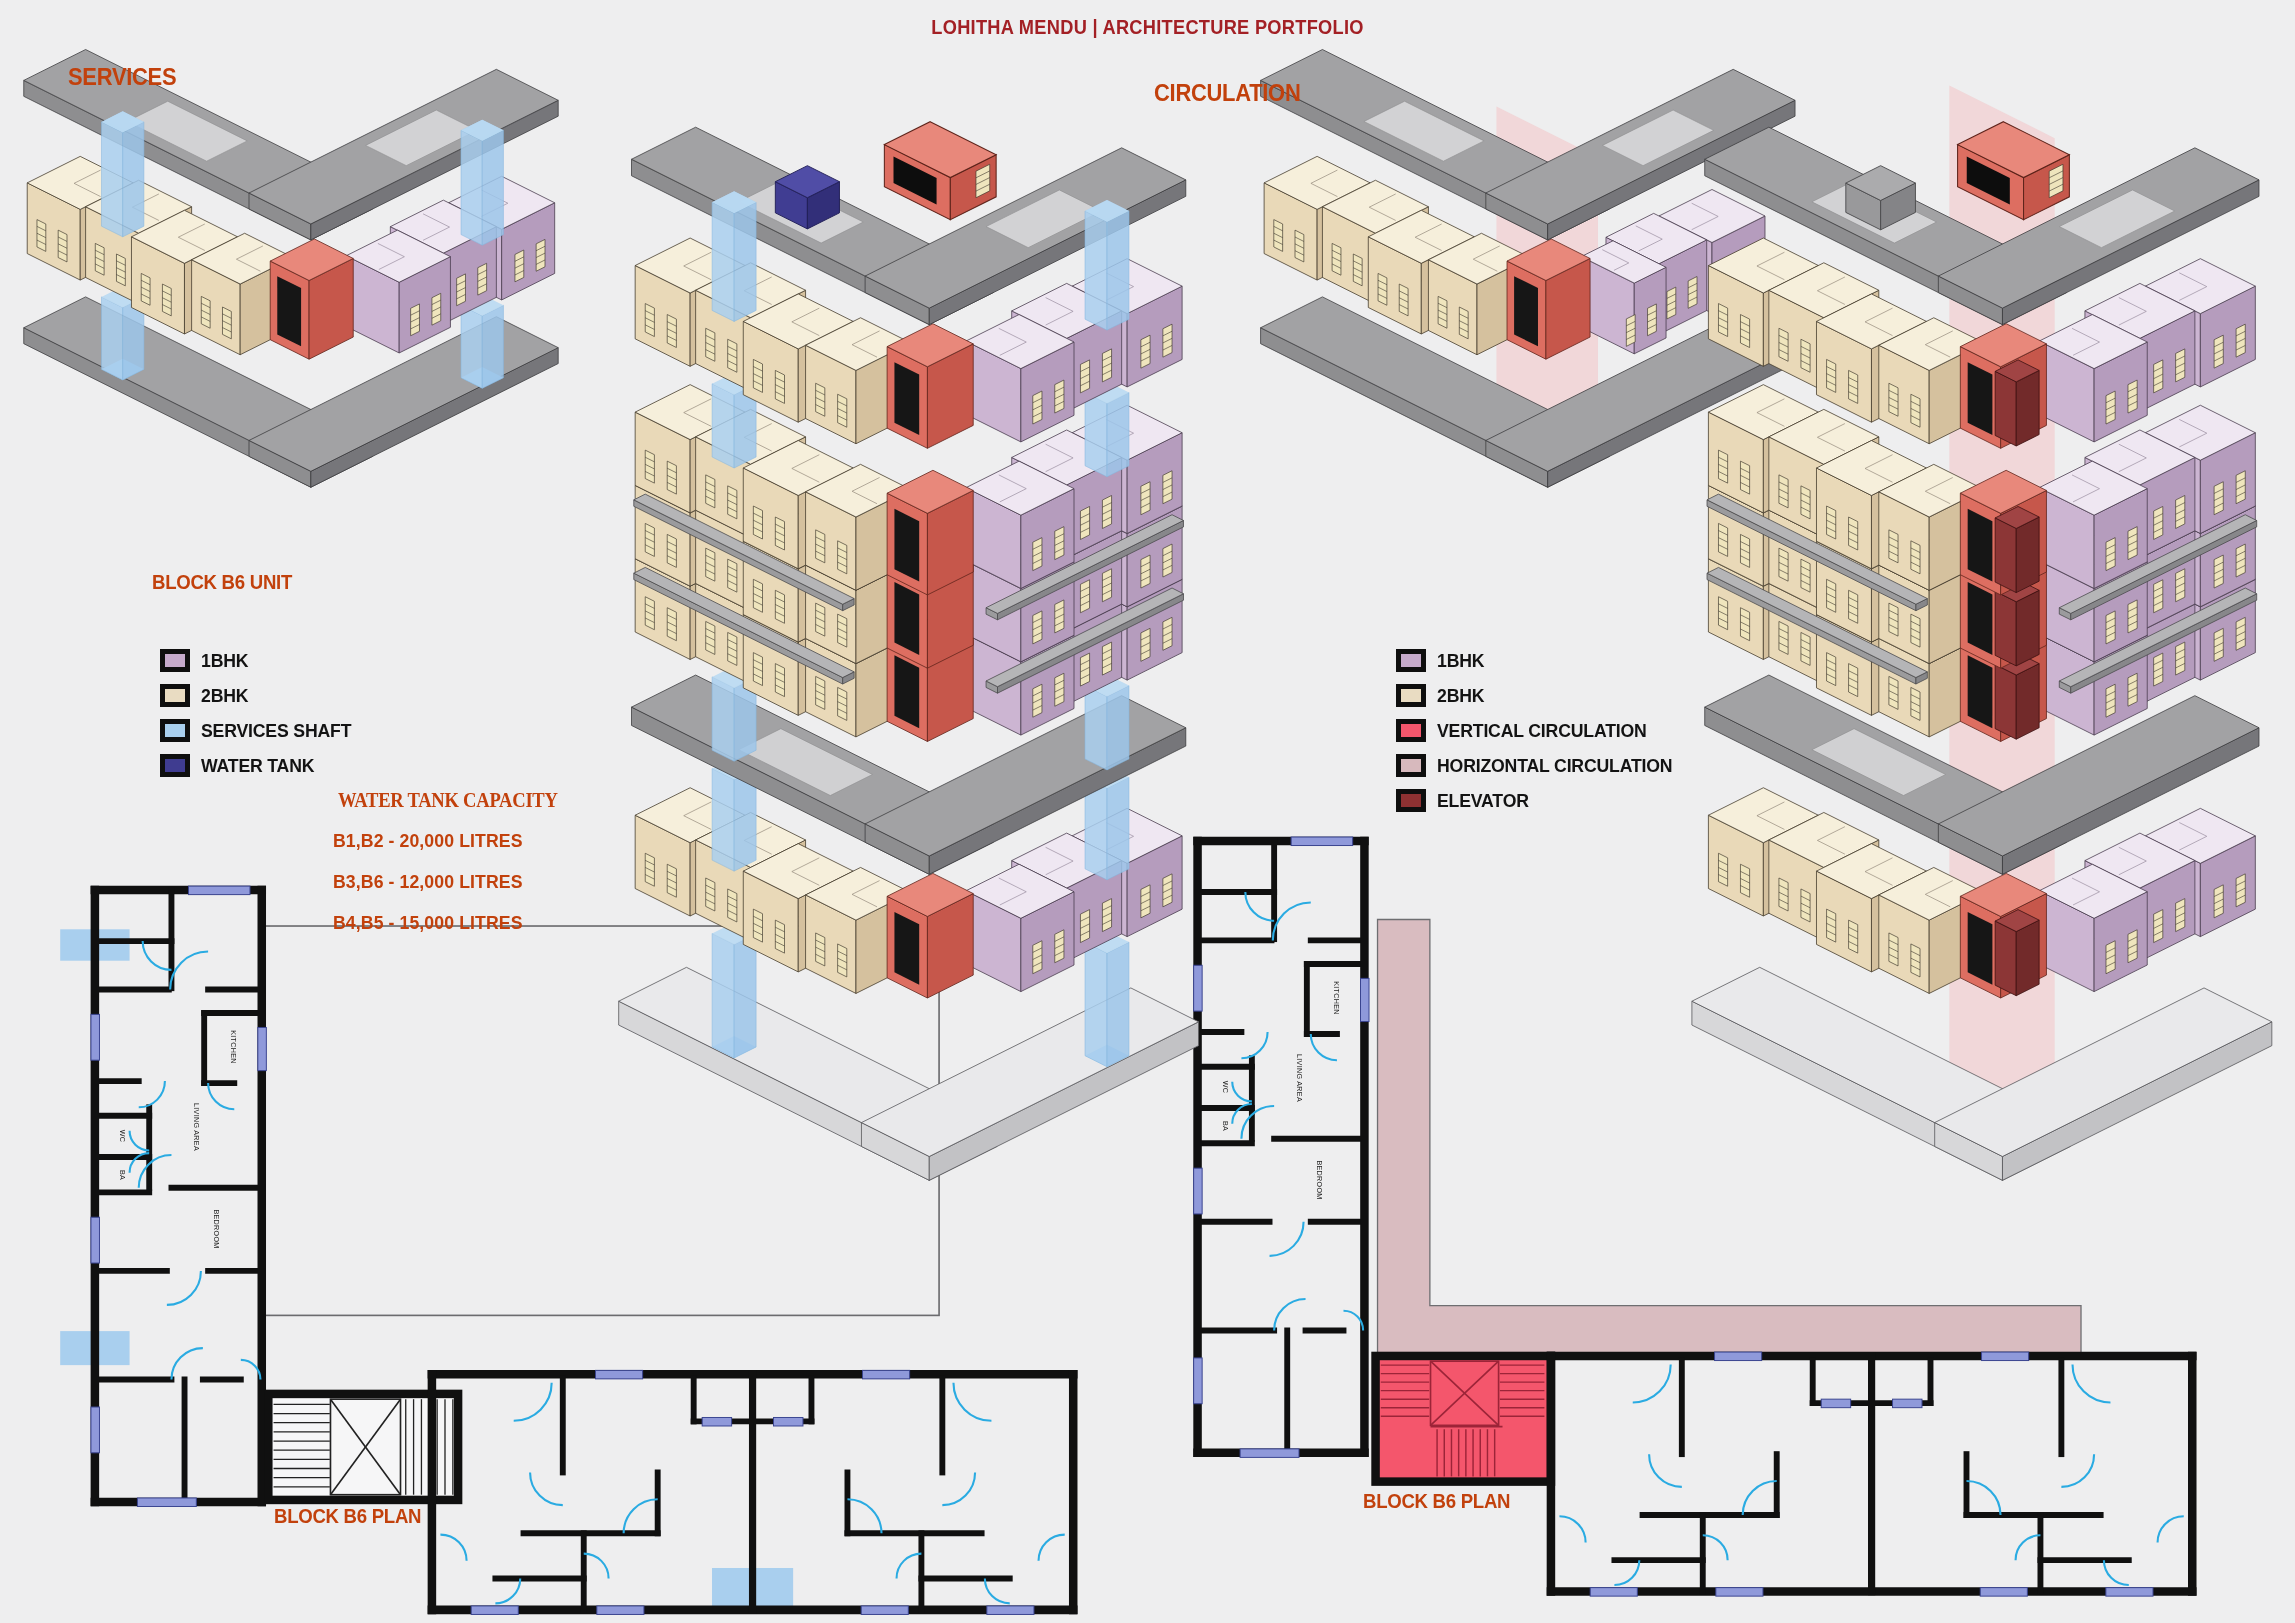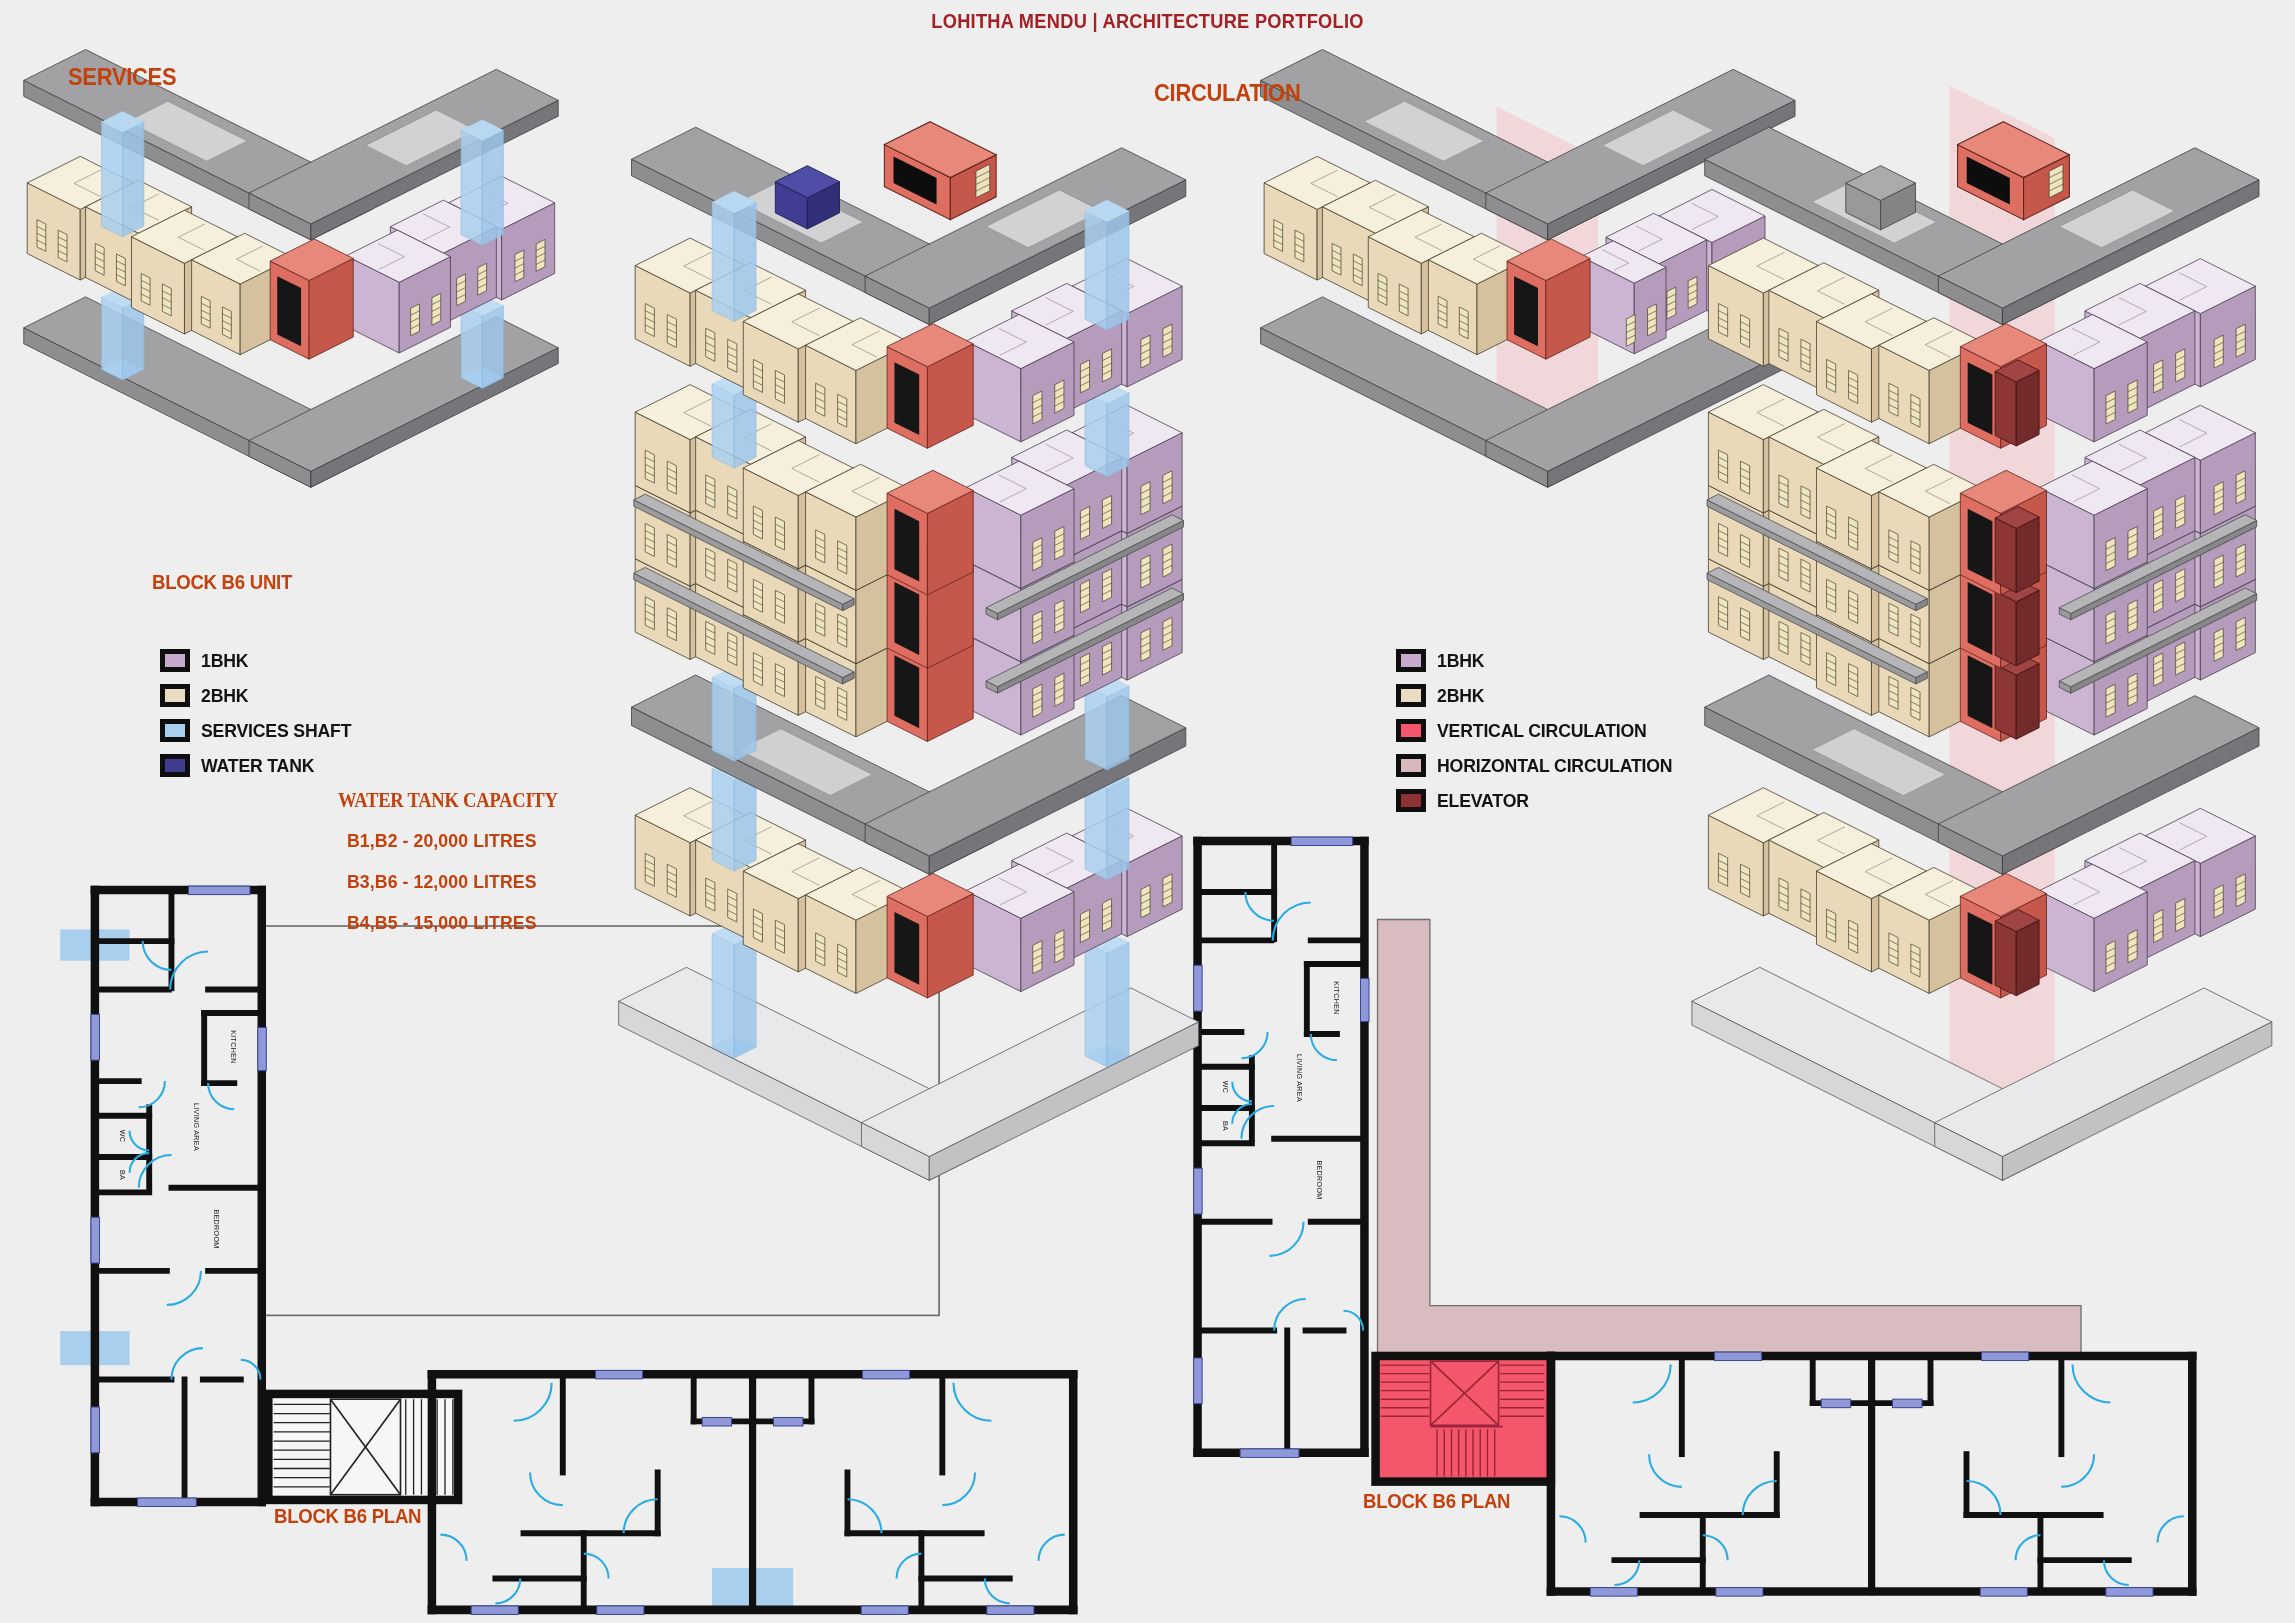--- a/index.html
+++ b/index.html
@@ -1,21 +1,21 @@
 <!DOCTYPE html>
 <html style="font-size:10.5px"><head>
 <meta charset="utf-8">
 <style>
   html,body{margin:0;padding:0;background:#eeeeef;}
   #stage{position:relative;width:2295px;height:1623px;background:#eeeeef;overflow:hidden;
          font-family:"Liberation Sans", sans-serif;}
   #scene{position:absolute;left:0;top:0;}
   .txt{position:absolute;color:#c2410c;white-space:nowrap;}
   .cond{display:inline-block;transform:scaleX(.93);transform-origin:left center;}
-  .title{width:100%;text-align:center;top:10px;left:0;font-size:19.6px;font-weight:bold;
+  .title{width:100%;text-align:center;top:16px;left:0;font-size:19.6px;font-weight:bold;
          color:#a32025;letter-spacing:0.3px;}
   .h1{font-size:23.6px;font-weight:bold;letter-spacing:-0.3px;}
   .h2{font-size:20px;font-weight:bold;letter-spacing:-0.3px;}
   .legend{position:absolute;text-align:center;}
   .leg-item{display:flex;align-items:center;height:35px;}
   .swatch{width:30px;height:23.6px;border:5.2px solid #0e0e0e;box-sizing:border-box;margin-right:10.5px;flex:none;}
   .leg-label{font-size:19px;font-weight:bold;letter-spacing:-0.2px;color:#131313;}
   .cap-line{font-size:19px;font-weight:bold;letter-spacing:0.1px;margin-bottom:19px;}
   .room{position:absolute;font-size:7.2px;color:#222;transform:translate(-50%,-50%) rotate(90deg);
         letter-spacing:0.3px;text-align:center;line-height:7.2px;}
@@ -1583,21 +1583,21 @@
       <span class="leg-label cond">SERVICES SHAFT</span>
       </div>
     <div class="leg-item">
       <span class="swatch" style="background: rgb(63, 60, 144);"></span>
       <span class="leg-label cond">WATER TANK</span>
       </div>
   </div>
 
   <div class="txt h2" style="left:338px;top:789px;font-family:Liberation Serif, serif;">
     <span class="cond">WATER TANK CAPACITY</span></div>
-  <div class="txt" style="left:347px;top:830px;">
+  <div class="txt" style="left:333px;top:830px;">
     <div class="cap-line"><span class="cond">B1,B2 - 20,000 LITRES</span></div>
     <div class="cap-line"><span class="cond">B3,B6 - 12,000 LITRES</span></div>
     <div class="cap-line"><span class="cond">B4,B5 - 15,000 LITRES</span></div>
   </div>
 
   <div class="legend" style="left:1396px;top:643px;">
     <div class="leg-item">
       <span class="swatch" style="background: rgb(198, 170, 203);"></span>
       <span class="leg-label cond">1BHK</span>
       </div>

